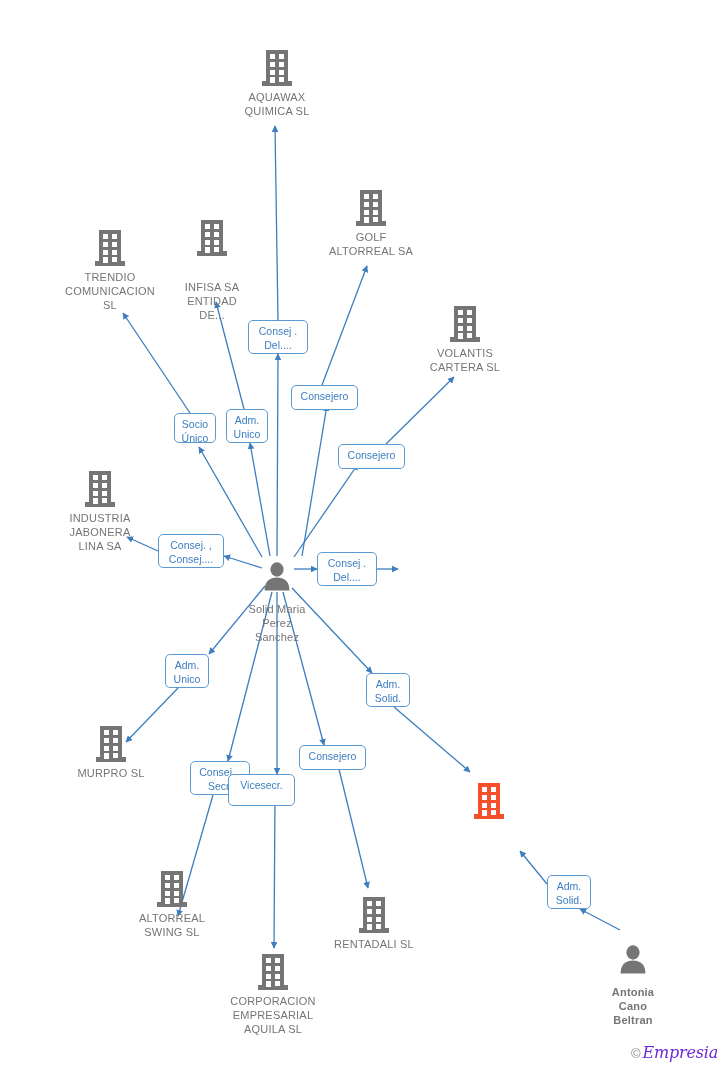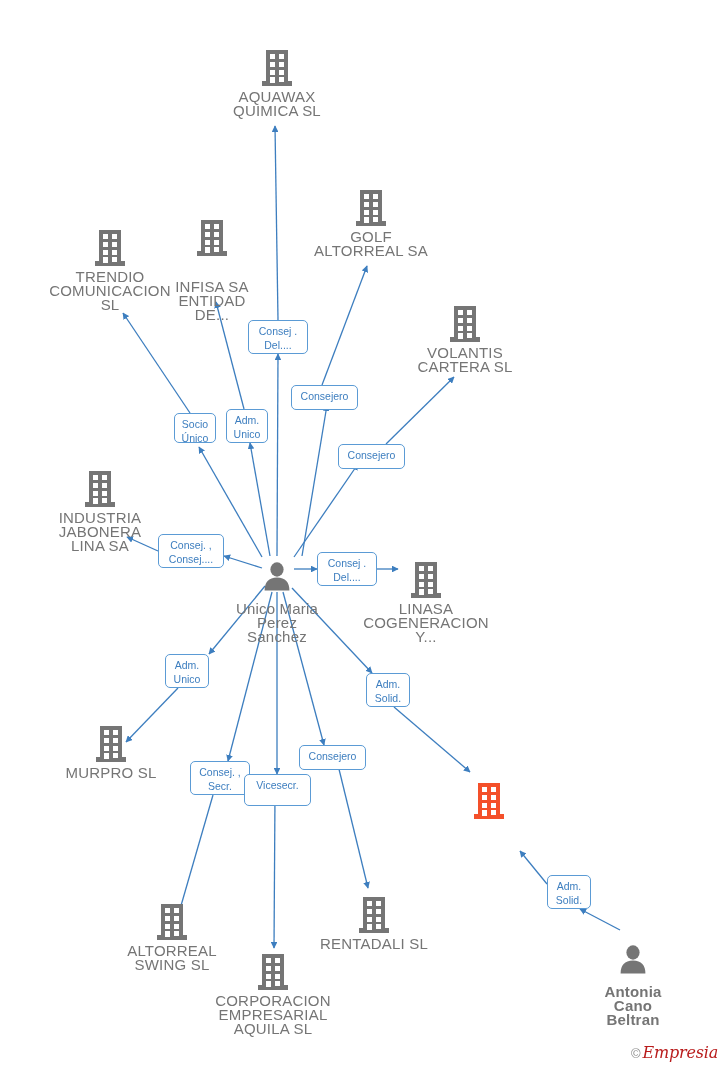--- a/index.html
+++ b/index.html
@@ -24,21 +24,21 @@
     width: 728px;
     height: 1070px;
     pointer-events: none;
   }
   .node {
     position: absolute;
     width: 150px;
     margin-left: -75px;
     text-align: center;
     color: #757575;
-    font-size: 15px;
+    font-size: 11px;
     line-height: 14px;
     letter-spacing: 0.2px;
   }
   .node .icon-wrap {
     display: block;
     height: 42px;
     line-height: 0;
   }
   .node svg {
     display: inline-block;
@@ -72,21 +72,21 @@
   }
   #watermark {
     position: absolute;
     right: 10px;
     bottom: 8px;
     font-size: 15px;
     color: #9e9e9e;
     white-space: nowrap;
   }
   #watermark .wm-brand {
-    color: #b91c1c;
+    color: #6d28d9;
     font-family: "DejaVu Serif", serif;
     font-style: italic;
     font-size: 16px;
     letter-spacing: -0.2px;
   }
   #watermark .wm-copy {
     font-size: 13px;
     color: #8d8d8d;
     margin-right: 2px;
   }
@@ -288,48 +288,25 @@
 
   <div class="node" style="left:277px; top:560px;">
     <span class="icon-wrap">
       <svg width="34" height="34" viewBox="0 0 34 34" aria-hidden="true">
         <g fill="#757575">
           <ellipse cx="17" cy="9.5" rx="6.6" ry="7.2"></ellipse>
           <path d="M 17 17.5 C 8.6 17.5 4.6 22.4 4.6 30.5 L 29.4 30.5 C 29.4 22.4 25.4 17.5 17 17.5 Z"></path>
         </g>
       </svg>
     </span>
-    <span class="node-label">Unico Maria
+    <span class="node-label">Solid Maria
 Perez
 Sanchez</span>
   </div>
 
-  <div class="node" style="left:426px; top:560px;">
-    <span class="icon-wrap">
-      <svg width="36" height="42" viewBox="0 0 36 42" aria-hidden="true">
-        <g fill="#757575">
-          <rect x="7" y="2" width="22" height="34"></rect>
-          <rect x="3" y="33" width="30" height="5"></rect>
-        </g>
-        <g fill="#ffffff">
-          <rect x="11" y="6" width="5" height="5"></rect>
-            <rect x="20" y="6" width="5" height="5"></rect>
-          <rect x="11" y="14" width="5" height="5"></rect>
-            <rect x="20" y="14" width="5" height="5"></rect>
-          <rect x="11" y="22" width="5" height="5"></rect>
-            <rect x="20" y="22" width="5" height="5"></rect>
-          <rect x="11" y="29" width="5" height="6"></rect>
-            <rect x="20" y="29" width="5" height="5"></rect>
-        </g>
-      </svg>
-    </span>
-    <span class="node-label">LINASA
-COGENERACION
-Y...</span>
-  </div>
 
   <div class="node" style="left:111px; top:724px;">
     <span class="icon-wrap">
       <svg width="36" height="42" viewBox="0 0 36 42" aria-hidden="true">
         <g fill="#757575">
           <rect x="7" y="2" width="22" height="34"></rect>
           <rect x="3" y="33" width="30" height="5"></rect>
         </g>
         <g fill="#ffffff">
           <rect x="11" y="6" width="5" height="5"></rect>
@@ -382,21 +359,21 @@
           <rect x="11" y="22" width="5" height="5"></rect>
             <rect x="20" y="22" width="5" height="5"></rect>
           <rect x="11" y="29" width="5" height="6"></rect>
             <rect x="20" y="29" width="5" height="5"></rect>
         </g>
       </svg>
     </span>
     <span class="node-label">RENTADALI  SL</span>
   </div>
 
-  <div class="node" style="left:172px; top:902px;">
+  <div class="node" style="left:172px; top:869px;">
     <span class="icon-wrap">
       <svg width="36" height="42" viewBox="0 0 36 42" aria-hidden="true">
         <g fill="#757575">
           <rect x="7" y="2" width="22" height="34"></rect>
           <rect x="3" y="33" width="30" height="5"></rect>
         </g>
         <g fill="#ffffff">
           <rect x="11" y="6" width="5" height="5"></rect>
             <rect x="20" y="6" width="5" height="5"></rect>
           <rect x="11" y="14" width="5" height="5"></rect>
@@ -462,21 +439,21 @@
 Consej....</div>
   <div class="edge-label" style="left:317px; top:552px; width:60px; height:34px;">Consej .
 Del....</div>
   <div class="edge-label" style="left:165px; top:654px; width:44px; height:34px;">Adm.
 Unico</div>
   <div class="edge-label" style="left:366px; top:673px; width:44px; height:34px;">Adm.
 Solid.</div>
   <div class="edge-label" style="left:299px; top:745px; width:67px; height:20px;">Consejero</div>
   <div class="edge-label" style="left:190px; top:761px; width:60px; height:34px;">Consej. ,
 Secr.</div>
-  <div class="edge-label" style="left:244px; top:774px; width:67px; height:32px;">Vicesecr.</div>
+  <div class="edge-label" style="left:228px; top:774px; width:67px; height:32px;">Vicesecr.</div>
   <div class="edge-label" style="left:547px; top:875px; width:44px; height:34px;">Adm.
 Solid.</div>
 
   <div id="watermark">
     <span class="wm-copy">©</span><span class="wm-brand">Empresia</span>
   </div>
 
 </div>
 
 </body></html>

